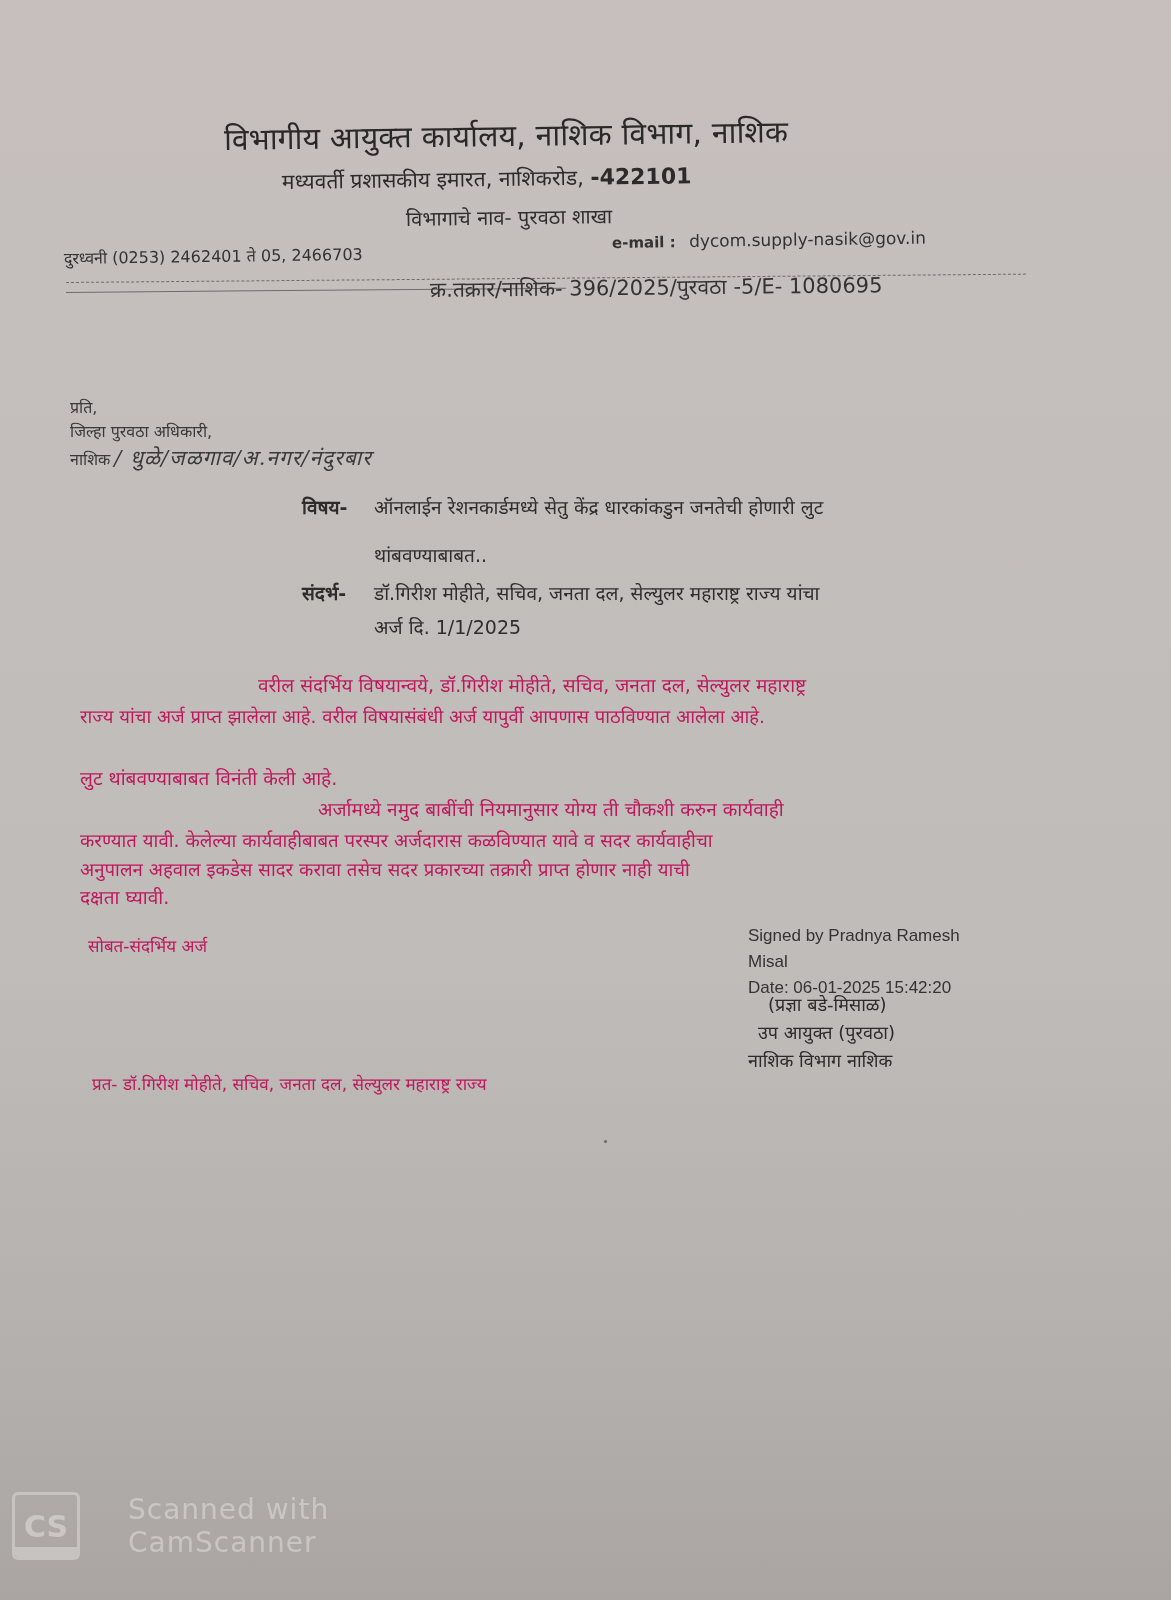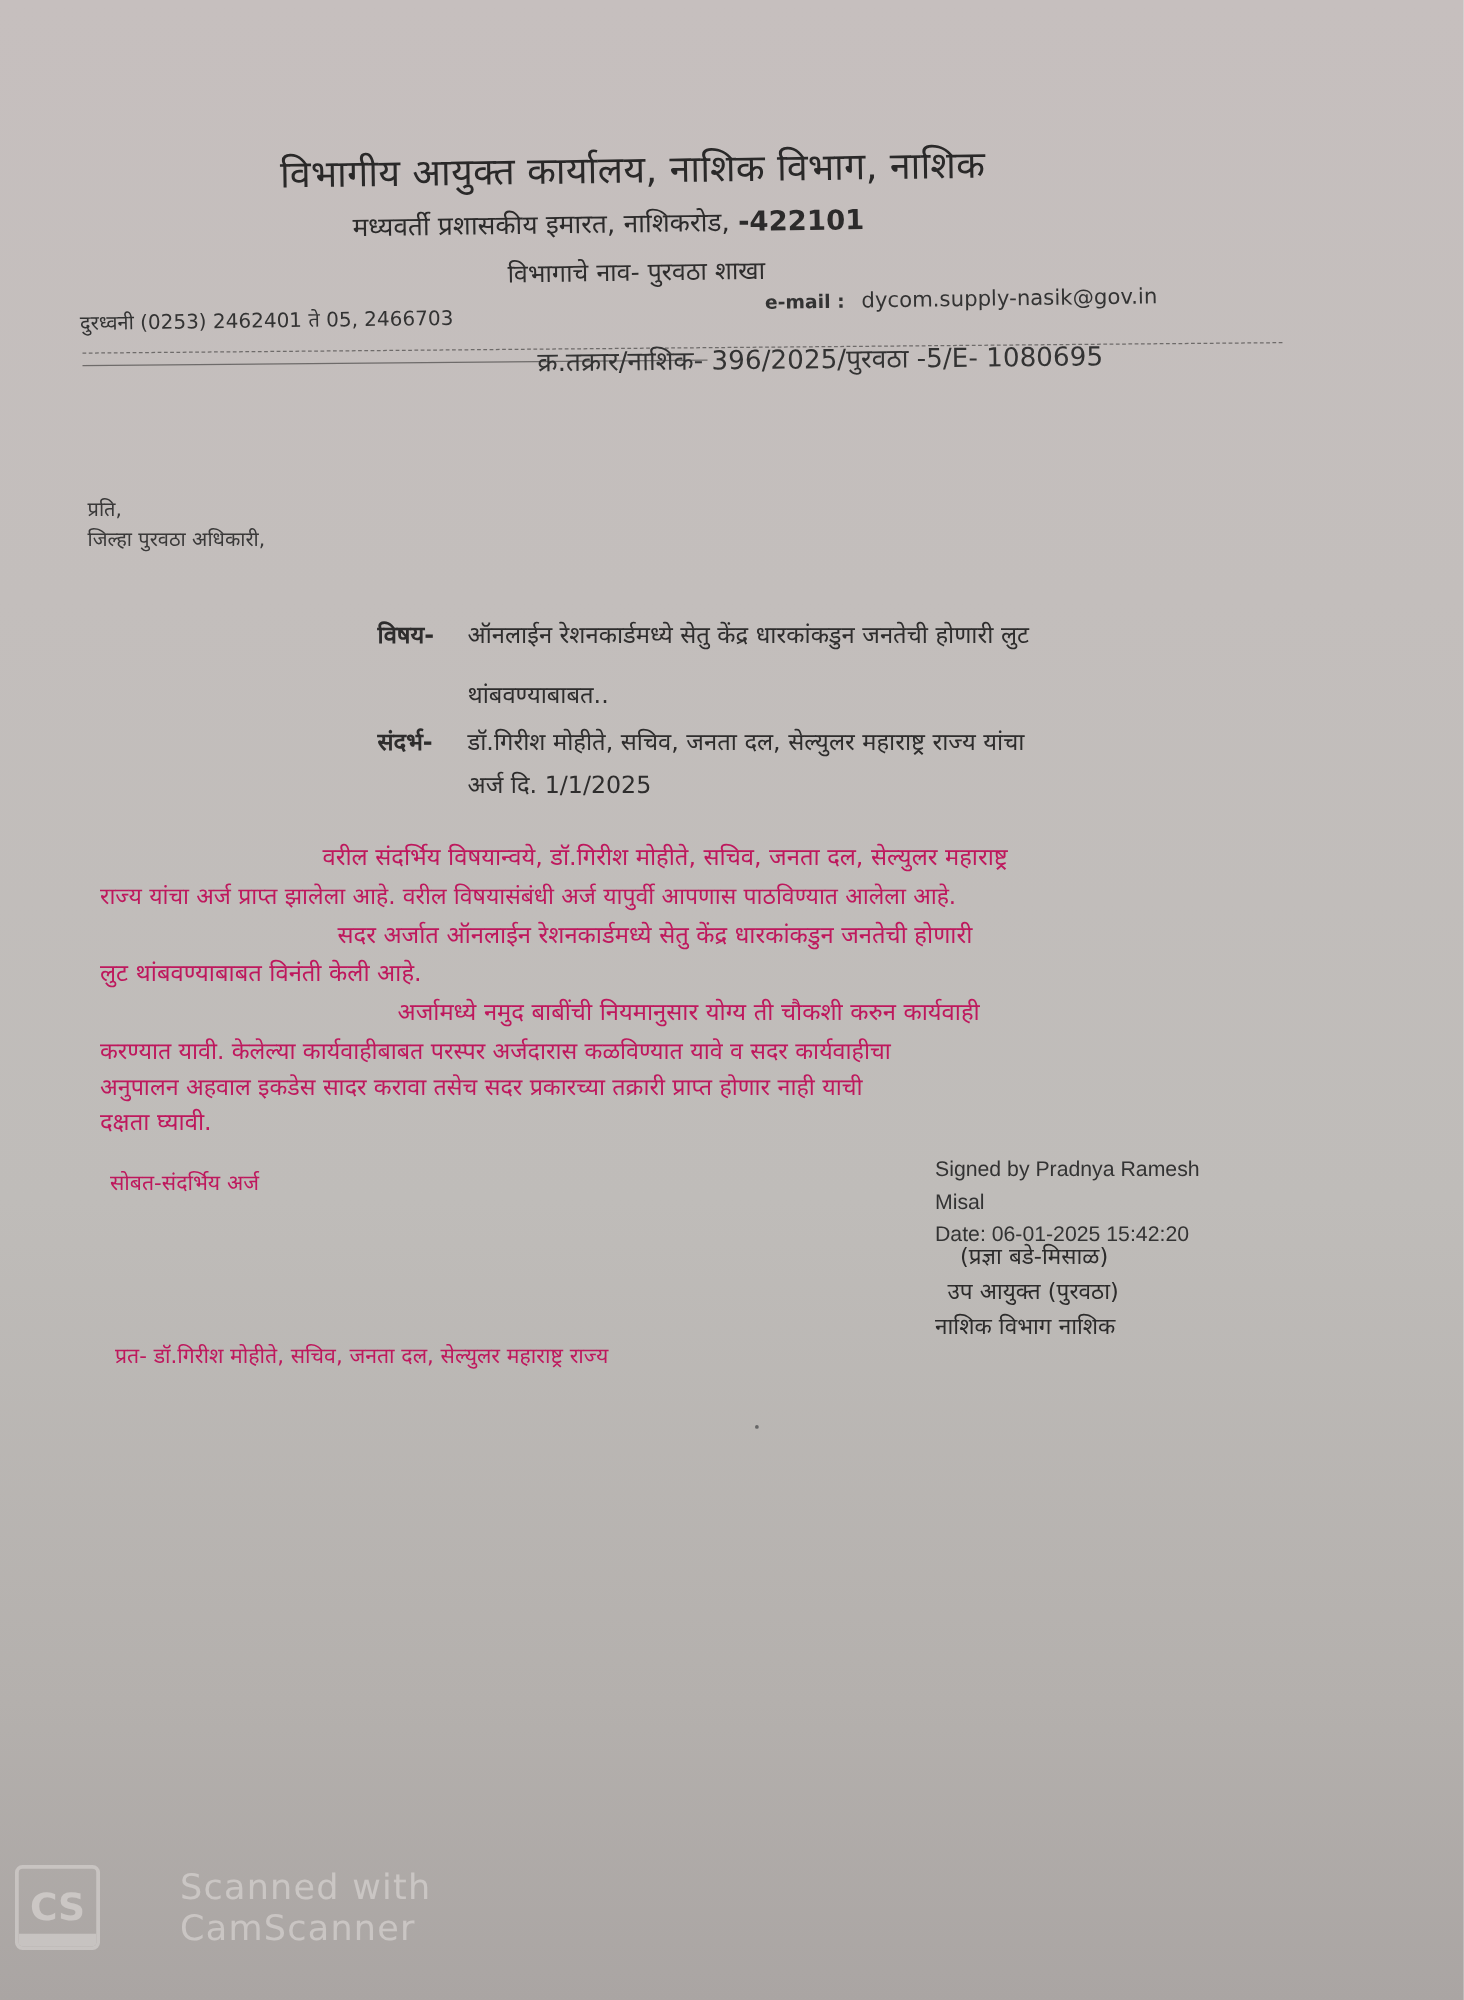--- a/index.html
+++ b/index.html
@@ -24,21 +24,21 @@
     .refno { left: 430px; top: 275px; font-size: 21px; color: #333; transform: rotate(-0.6deg); transform-origin: left; }
     .to1 { left: 70px; top: 396px; font-size: 16px; color: #3a3939; }
     .to2 { left: 70px; top: 420px; font-size: 16px; color: #3a3939; }
     .to3 { left: 70px; top: 443px; font-size: 16px; color: #3a3939; }
     .hand { font-family: "DejaVu Serif", serif; font-style: italic; font-size: 21px; color: #3b3a3a; margin-left: 4px; letter-spacing: 1px; }
     .lbl-row { font-size: 19px; color: #2e2d2d; }
     .lbl-row .key { font-weight: bold; display: inline-block; width: 72px; }
     .para { font-size: 19px; color: #be185d; }
     .sig { font-family: "Liberation Sans", sans-serif; font-size: 17px; color: #333; }
     .sig-mr { font-size: 18px; color: #2c2b2b; }
-    .watermark { left: 12px; top: 1492px; display: flex; align-items: center; gap: 16px; opacity: 0.55; }
+    .watermark { left: 12px; top: 1492px; display: flex; align-items: center; opacity: 0.55; }
     .cs-logo {
       width: 68px; height: 68px; border: 3px solid #dedad8; border-radius: 6px;
       display: flex; align-items: center; justify-content: center;
       font-family: "DejaVu Sans", sans-serif; font-weight: bold; font-size: 30px; color: #e4e0de;
       box-sizing: border-box; position: relative; overflow: hidden;
     }
     .cs-logo::after { content: ""; position: absolute; left: 0; right: 0; bottom: 0; height: 10px; background: #dedad8; }
     .wm-text { font-family: "DejaVu Sans", sans-serif; font-size: 28px; line-height: 33px; color: #e2dedc; letter-spacing: 1px; margin-left: 48px; }
     .dot { left: 604px; top: 1140px; width: 3px; height: 3px; background: #666; border-radius: 50%; }
   </style>
@@ -58,34 +58,36 @@
     <span class="lbl">e-mail :</span>
     <span>dycom.supply-nasik@gov.in</span>
   </div>
   <div class="abs rule1"></div>
   <div class="abs rule2"></div>
 
   <div class="abs refno">क्र.तक्रार/नाशिक- 396/2025/पुरवठा -5/E- 1080695</div>
 
   <div class="abs to1">प्रति,</div>
   <div class="abs to2">जिल्हा पुरवठा अधिकारी,</div>
+  <div class="abs to3">
+    <span>नाशिक</span><span class="hand">/ धुळे/जळगाव/अ.नगर/नंदुरबार</span>
+  </div>
 
   <div class="abs lbl-row" style="left:302px; top:494px;">
     <span class="key">विषय-</span><span>ऑनलाईन रेशनकार्डमध्ये सेतु केंद्र धारकांकडुन जनतेची होणारी लुट</span>
   </div>
   <div class="abs lbl-row" style="left:374px; top:526px;margin-top:16px;">थांबवण्याबाबत..</div>
 
   <div class="abs lbl-row" style="left:302px; top:580px;">
     <span class="key">संदर्भ-</span><span>डॉ.गिरीश मोहीते, सचिव, जनता दल, सेल्युलर महाराष्ट्र राज्य यांचा</span>
   </div>
   <div class="abs lbl-row" style="left:374px; top:614px;">अर्ज दि. 1/1/2025</div>
 
   <div class="abs para" style="left:258px; top:672px;">वरील संदर्भिय विषयान्वये, डॉ.गिरीश मोहीते, सचिव, जनता दल, सेल्युलर महाराष्ट्र</div>
   <div class="abs para" style="left:80px; top:703px; font-size:18.4px;">राज्य यांचा अर्ज प्राप्त झालेला आहे. वरील विषयासंबंधी अर्ज यापुर्वी आपणास पाठविण्यात आलेला आहे.</div>
-  <div class="abs para" style="left:270px; top:734px;">सदर अर्जात ऑनलाईन रेशनकार्डमध्ये सेतु केंद्र धारकांकडुन जनतेची होणारी</div>
   <div class="abs para" style="left:80px; top:765px;">लुट थांबवण्याबाबत विनंती केली आहे.</div>
 
   <div class="abs para" style="left:80px; top:827px; font-size:18.6px;">करण्यात यावी. केलेल्या कार्यवाहीबाबत परस्पर अर्जदारास कळविण्यात यावे व सदर कार्यवाहीचा</div>
   <div class="abs para" style="left:318px; top:796px;">अर्जामध्ये नमुद बाबींची नियमानुसार योग्य ती चौकशी करुन कार्यवाही</div>
   <div class="abs para" style="left:80px; top:856px; font-size:18.6px;">अनुपालन अहवाल इकडेस सादर करावा तसेच सदर प्रकारच्या तक्रारी प्राप्त होणार नाही याची</div>
   <div class="abs para" style="left:80px; top:884px;">दक्षता घ्यावी.</div>
 
   <div class="abs para" style="left:88px; top:934px; font-size:17px;">सोबत-संदर्भिय अर्ज</div>
 
   <div class="abs sig" style="left:748px; top:926px;">Signed by Pradnya Ramesh</div>

